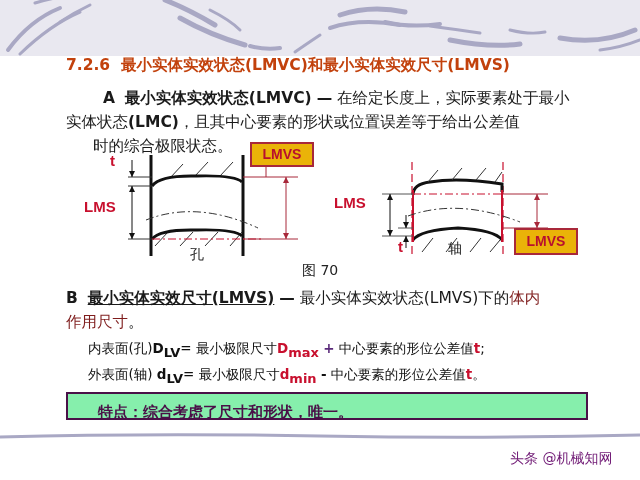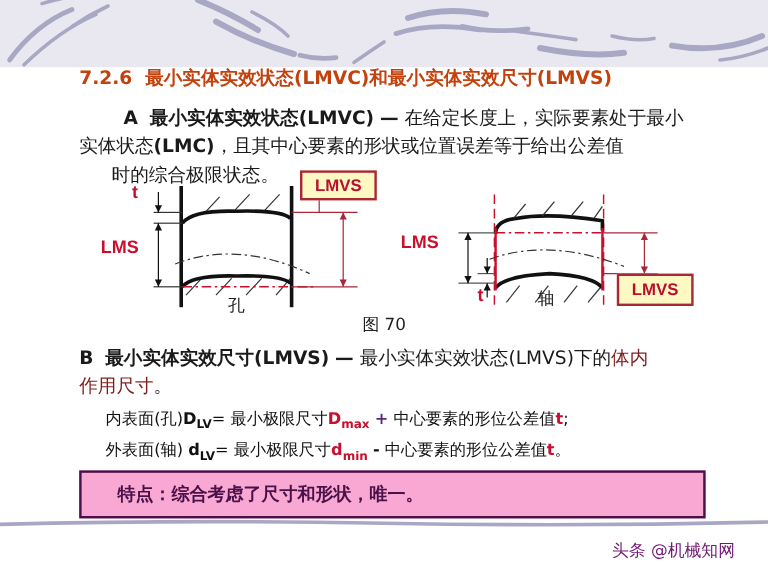--- a/index.html
+++ b/index.html
@@ -6,27 +6,27 @@
   html, body { width: 640px; height: 480px; overflow: hidden; background: #ffffff; }
   body { position: relative; font-family: "DejaVu Sans", "Liberation Sans", sans-serif; color: #111; }
   .banner { position: absolute; left: 0; top: 0; width: 640px; height: 56px; background: #e9e8f0; }
   .banner svg { position: absolute; left: 0; top: 0; }
   .line { position: absolute; white-space: nowrap; }
   .title { left: 66px; top: 55px; font-size: 15.5px; font-weight: bold; color: #c2410c; }
   .para { font-size: 15.5px; color: #1a1a1a; }
   .bold { font-weight: bold; }
   .purple { color: #7f1d1d; }
   .red { color: #c8102e; font-weight: bold; }
-  .sub { font-size: 10px; vertical-align: -4px; }
+  .sub { font-size: 13px; vertical-align: -4px; }
   .fig { position: absolute; }
-  .lbl-box { position: absolute; background: #fef9c3; border: 2px solid #a8283a; color: #b8102e; font-weight: bold; font-size: 14px; text-align: center; line-height: 21px; font-family: "Liberation Sans", sans-serif; }
+  .lbl-box { position: absolute; background: #eab308; border: 2px solid #a8283a; color: #b8102e; font-weight: bold; font-size: 14px; text-align: center; line-height: 21px; font-family: "Liberation Sans", sans-serif; }
   .red-lbl { position: absolute; color: #c8102e; font-weight: bold; font-size: 15px; font-family: "Liberation Sans", sans-serif; }
   .caption { position: absolute; font-size: 14px; color: #222; }
   .formula { font-size: 13.5px; color: #111; }
-  .feature-box { position: absolute; left: 66px; top: 392px; width: 522px; height: 40px; background: #f9a8d4; border: 2px solid #4a1048; }
+  .feature-box { position: absolute; left: 66px; top: 392px; width: 522px; height: 28px; background: #86efac; border: 2px solid #4a1048; }
   .feature-text { position: absolute; left: 30px; top: 9px; font-size: 15px; font-weight: bold; color: #4a1048; }
   .bottom-swoosh { position: absolute; left: 0; top: 432px; width: 640px; height: 8px; }
   .watermark { position: absolute; left: 510px; top: 450px; font-size: 14px; color: #701a75; }
 </style>
 </head>
 <body>
 
 <div class="banner">
   <svg width="640" height="56" viewBox="0 0 640 56">
     <g fill="none" stroke="#a9a8c4" stroke-linecap="round">
@@ -164,21 +164,21 @@
   <div class="red-lbl" style="left:4px; top:34px;">LMS</div>
   <div class="red-lbl" style="left:68px; top:78px;">t</div>
   <div class="caption" style="left:118px; top:80px;">轴</div>
 </div>
 <div class="lbl-box" style="left:514px; top:228px; width:64px; height:27px; line-height:23px;">LMVS</div>
 
 <div class="caption" style="left:302px; top:262px; font-size:14px;">图 70</div>
 
 <div class="line para" style="left:66px; top:288px;">
   <span class="bold">B</span>&nbsp;
-  <span style="font-weight:bold;">最小实体实效尺寸(LMVS)</span>
+  <span style="font-weight:bold;text-decoration:underline;">最小实体实效尺寸(LMVS)</span>
   <span class="bold">—</span>
   <span>最小实体实效状态(LMVS)下的</span><span class="purple">体内</span>
 </div>
 <div class="line para" style="left:66px; top:312px;">
   <span class="purple">作用尺寸</span><span>。</span>
 </div>
 
 <div class="line formula" style="left:88px; top:340px;">
   <span>内表面(孔)</span><span class="bold">D</span><span class="sub bold">LV</span><span>= 最小极限尺寸</span><span class="red">D</span><span class="sub red">max</span>
   <span class="bold" style="color:#5a2a7a;">+</span>

